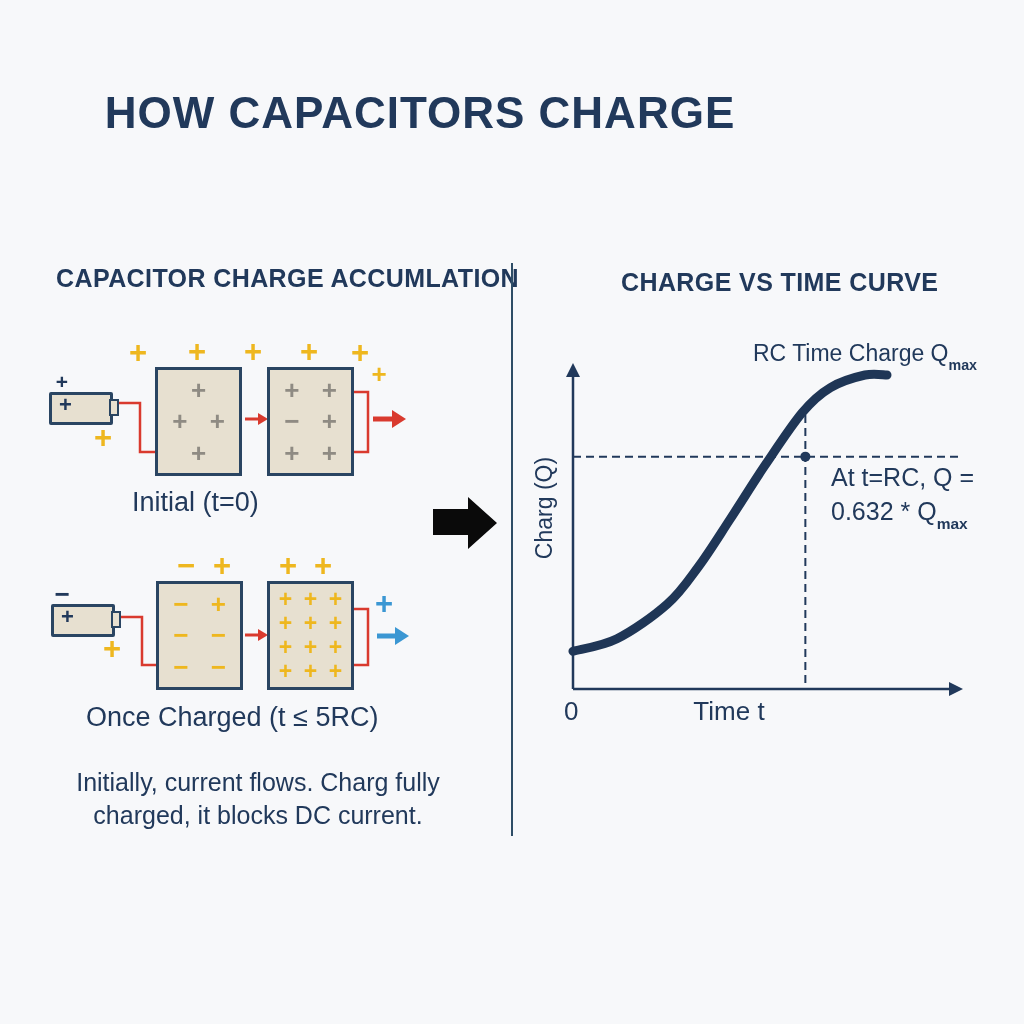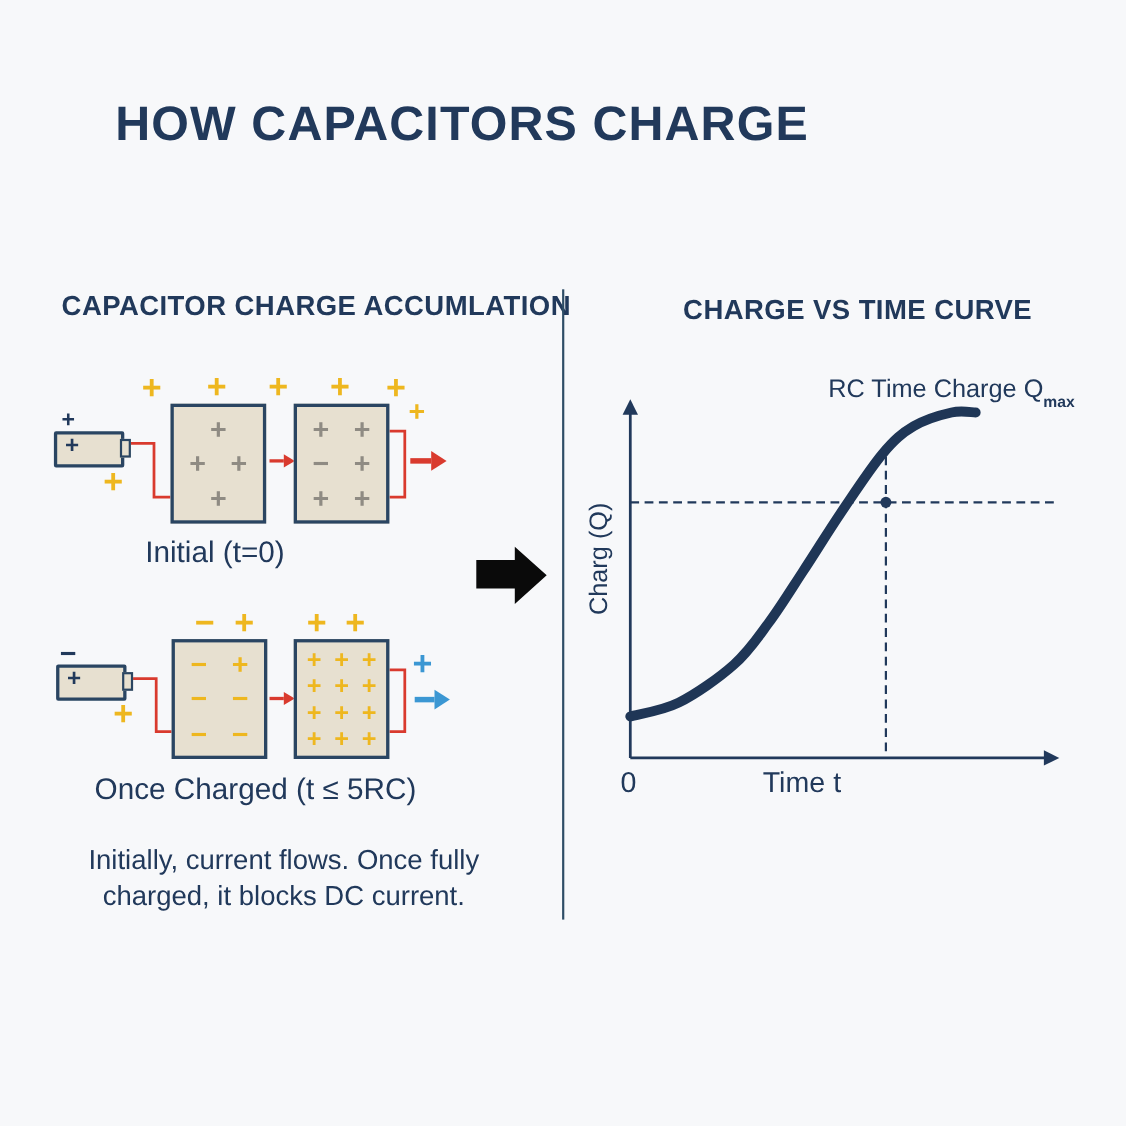--- a/index.html
+++ b/index.html
@@ -162,35 +162,39 @@
           <span>+</span>
           <span>+</span>
           <span>+</span>
         </div>
       </div>
   </div>
   <span class="abs fsym blue" style="left:370px;top:588px;">+</span>
   <div class="abs diagram-label" style="left:86px;top:702px;width:322px;">Once Charged (t ≤ 5RC)</div>
 
   <div class="abs caption">
-    <div>Initially, current flows. Once fully</div>
+    <div>Initially, current flows. Charg fully</div>
     <div>charged, it blocks DC current.</div>
   </div>
 
   <svg id="chart-svg" viewBox="0 0 470 400">
     <line x1="53" y1="359" x2="53" y2="44" style="stroke:var(--navy);stroke-width:2.5"></line>
     <polygon points="46,47 53,33 60,47" style="fill:var(--navy)"></polygon>
     <line x1="53" y1="359" x2="431" y2="359" style="stroke:var(--navy);stroke-width:2.5"></line>
     <polygon points="429,352 443,359 429,366" style="fill:var(--navy)"></polygon>
     <line id="guide-h" x1="53" y1="126.64000000000001" x2="438" y2="126.64000000000001" style="stroke:var(--navy);stroke-width:2;stroke-dasharray:8 5"></line>
     <line id="guide-v" x1="285.36" y1="85" x2="285.36" y2="358" style="stroke:var(--navy);stroke-width:2;stroke-dasharray:8 5"></line>
     <path id="charge-curve" d="M53.0,321.3C60.3,319.2 81.3,316.6 97.0,308.8C112.7,300.9 133.6,286.3 147.2,274.2C160.8,262.2 168.1,250.7 178.6,236.5C189.1,222.4 199.0,206.2 210.0,189.4C221.0,172.7 232.5,153.9 244.5,136.1C256.6,118.3 271.2,95.8 282.2,82.7C293.2,69.6 300.0,63.8 310.5,57.6C320.9,51.3 335.6,47.1 345.0,45.0C354.4,42.9 363.3,45.0 367.0,45.0" style="stroke:var(--curve);stroke-width:9;fill:none;stroke-linecap:round;stroke-linejoin:round"></path>
     <circle id="marker-dot" cx="285.36" cy="126.64000000000001" r="5" style="fill:var(--navy)"></circle>
   </svg>
 
   <div class="abs curve-label">
     <span>RC Time Charge Q</span><sub>max</sub>
   </div>
+  <div class="abs annotation">
+    <div>At t=RC, Q =</div>
+    <div><span>0.632 * Q</span><sub>max</sub></div>
+  </div>
   <div class="abs ylabel">Charg (Q)</div>
   <div class="abs origin">0</div>
   <div class="abs xlabel">Time t</div>
 
 </div>
 
 </body></html>

